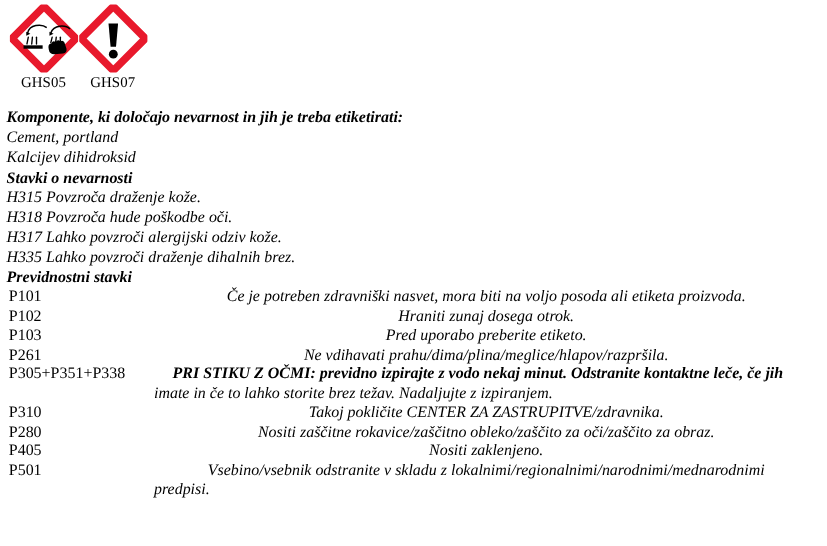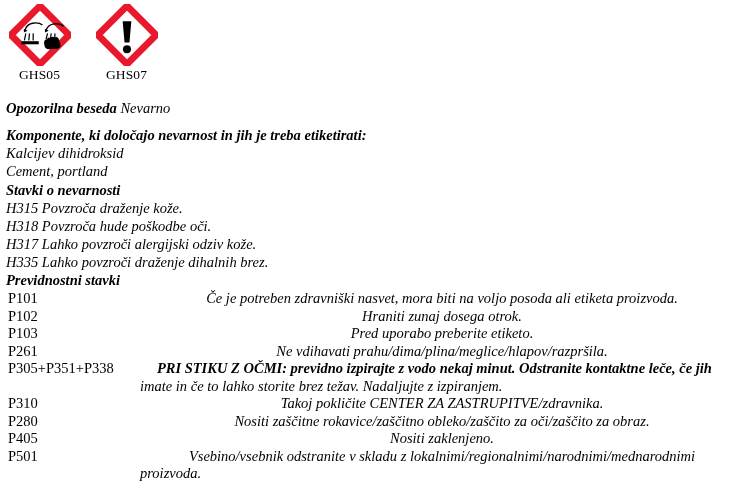--- a/index.html
+++ b/index.html
@@ -15,21 +15,21 @@
     overflow: hidden;
     position: relative;
   }
 
   
   .pictogram-row {
     position: absolute;
     left: 8px;
     top: 4px;
     display: flex;
-    gap: 24px;
+    gap: 0;
   }
   .pictogram-cell {
     width: 63px;
     display: flex;
     flex-direction: column;
     align-items: center;
   }
   .pictogram {
     width: 62px;
     height: 62px;
@@ -163,28 +163,25 @@
         </g>
       </svg>
     </div>
     <div class="pictogram-label">GHS07</div>
   </div>
 
 </div>
 
 <div class="content">
 
-  <div class="signal-line">
-    <span class="signal-label">Opozorilna beseda</span><span>&nbsp;</span><span class="signal-value">Nevarno</span>
-  </div>
 
   <div class="block-components">
     <div class="section-heading">Komponente, ki določajo nevarnost in jih je treba etiketirati:</div>
+    <div class="plain-line">Cement, portland</div>
     <div class="plain-line">Kalcijev dihidroksid</div>
-    <div class="plain-line">Cement, portland</div>
   </div>
 
   <div class="block-hazards">
     <div class="section-heading">Stavki o nevarnosti</div>
     <div class="plain-line">H315 Povzroča draženje kože.</div>
     <div class="plain-line">H318 Povzroča hude poškodbe oči.</div>
     <div class="plain-line">H317 Lahko povzroči alergijski odziv kože.</div>
     <div class="plain-line">H335 Lahko povzroči draženje dihalnih brez.</div>
   </div>
 
@@ -231,18 +228,18 @@
 
       <div class="p-row">
         <div class="p-code">P405</div>
         <div class="p-text">Nositi zaklenjeno.</div>
       </div>
 
       <div class="p-row">
         <div class="p-code">P501</div>
         <div class="p-text">Vsebino/vsebnik odstranite v skladu z lokalnimi/regionalnimi/narodnimi/mednarodnimi</div>
       </div>
-      <div class="p-cont">proizvoda.</div>
+      <div class="p-cont">predpisi.</div>
 
     </div>
   </div>
 
 </div>
 
 </body></html>

